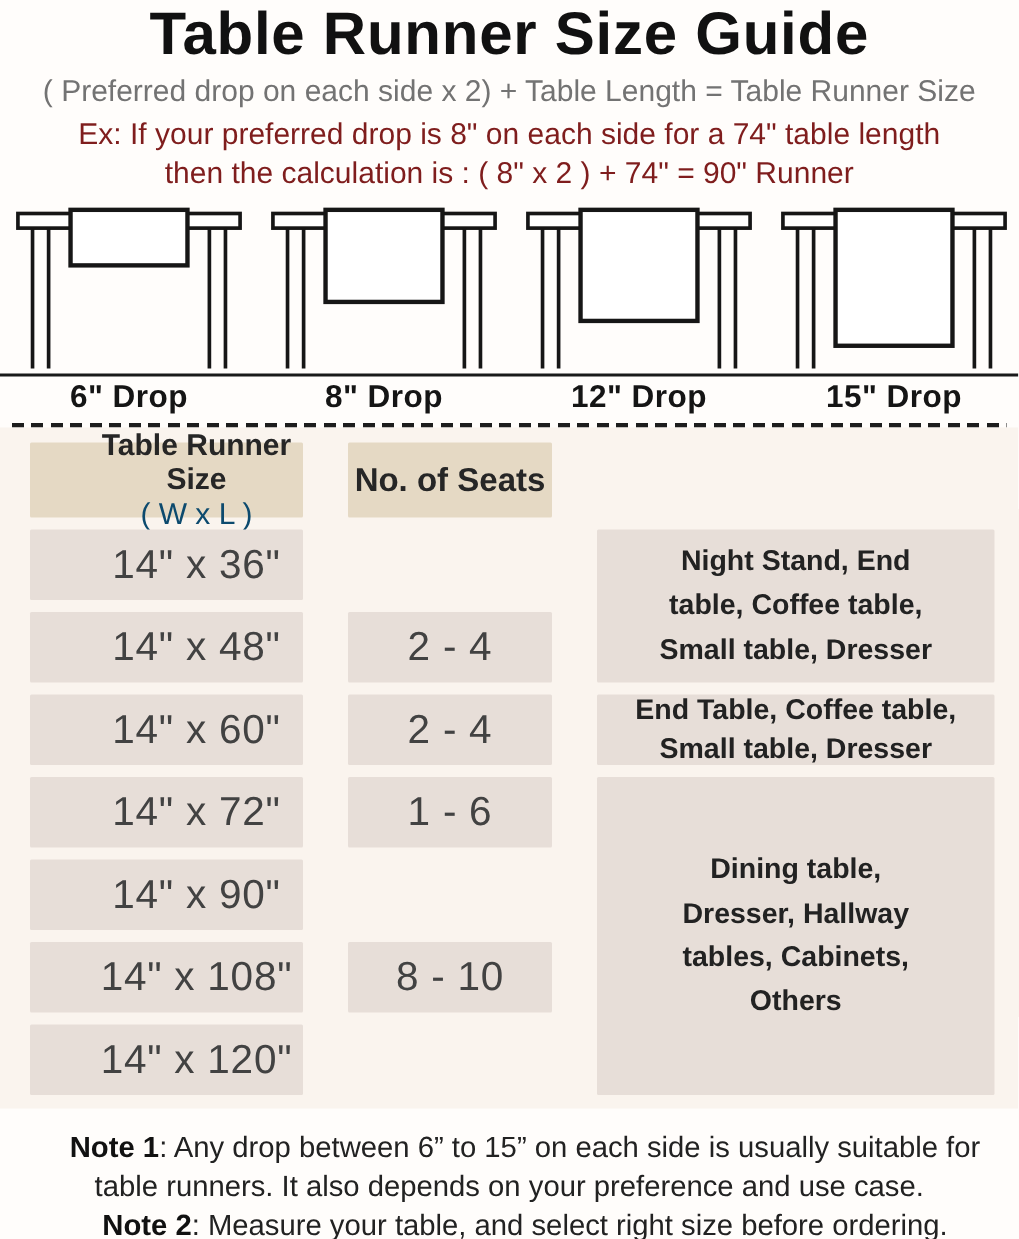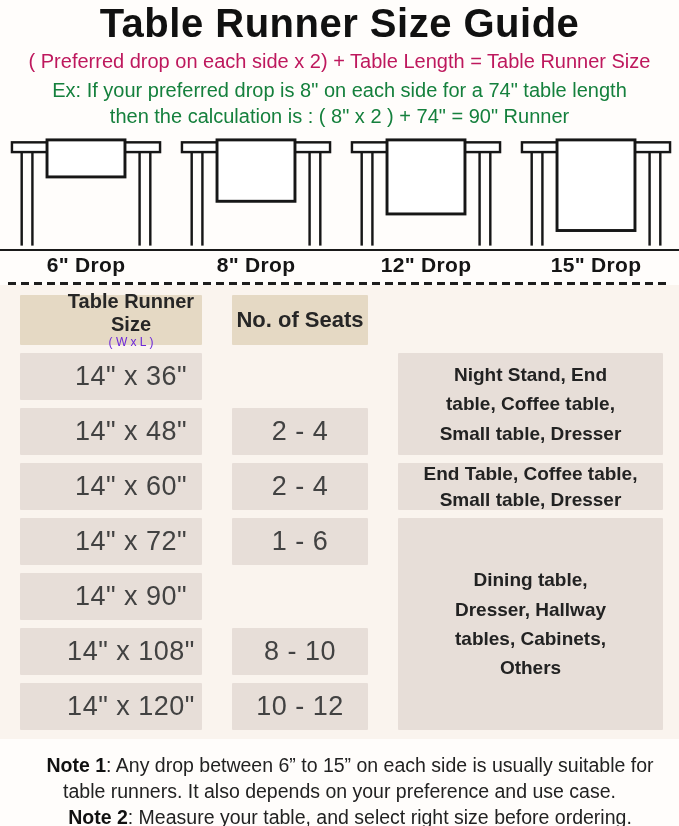--- a/index.html
+++ b/index.html
@@ -8,22 +8,22 @@
     background:#fffdfb;
     font-family:"Liberation Sans","DejaVu Sans",sans-serif;
     color:#222;
   }
   
   .hdr{text-align:center;}
   .hdr h1{
     margin:0;padding-top:1px;font-size:40px;line-height:1.1;
     font-weight:800;letter-spacing:.5px;color:#111;
   }
-  .formula{margin:3px 0 0 0;font-size:20px;line-height:26px;color:#be185d;}
-  .exline{margin:0;font-size:20px;line-height:26px;color:#15803d;}
+  .formula{margin:3px 0 0 0;font-size:20px;line-height:26px;color:#737373;}
+  .exline{margin:0;font-size:20px;line-height:26px;color:#7f1d1d;}
   .exline.first{margin-top:3px;}
   
   .illu-strip{
     display:flex;align-items:flex-start;
     padding:8px 0 0 10px;gap:18px;
     border-bottom:2px solid #1a1a1a;
     height:112px;box-sizing:content-box;
   }
   .illu{width:152px;flex:0 0 152px;}
   .drop-labels{display:flex;gap:18px;padding-left:10px;margin-top:2px;}
@@ -46,21 +46,21 @@
     grid-template-rows:50px repeat(7,47px);
     column-gap:30px;row-gap:8px;
   }
   .cell{
     display:flex;flex-direction:column;align-items:center;justify-content:center;
     border-radius:1px;text-align:center;
   }
   .hcell{background:#e5d9c4;color:#222;}
   .dcell{background:#e7ded8;color:#444;}
   .hcell .t1{font-size:20px;font-weight:bold;line-height:1.15;color:#262626;}
-  .hcell .t2{font-size:12px;line-height:1.1;color:#6d28d9;}
+  .hcell .t2{font-size:20px;line-height:1.1;color:#0c4a6e;}
   .hcell .big{font-size:22px;font-weight:bold;color:#262626;}
   .num{font-size:27px;letter-spacing:.5px;color:#424242;}
   .types{font-size:19px;font-weight:bold;line-height:1.55;color:#222;}
   .c1{grid-column:1;padding-left:40px;} .c2{grid-column:2;} .c3{grid-column:3;}
   .r1{grid-row:1;} .r2{grid-row:2;} .r3{grid-row:3;} .r4{grid-row:4;}
   .r5{grid-row:5;} .r6{grid-row:6;} .r7{grid-row:7;} .r8{grid-row:8;}
   .g1{grid-row:2 / span 2;padding:0 36px;}
   .g2{grid-row:4;padding:0 14px;line-height:1.35;}
   .g3{grid-row:5 / span 4;padding:0 45px;}
   
@@ -169,23 +169,20 @@
         </div>
       <div class="cell dcell c1 r7">
           <span class="num">14" x 108"</span>
         </div>
       <div class="cell dcell c2 r7">
           <span class="num">8 - 10</span>
         </div>
       <div class="cell dcell c1 r8">
           <span class="num">14" x 120"</span>
         </div>
-      <div class="cell dcell c2 r8">
-          <span class="num">10 - 12</span>
-        </div>
 
       <div class="cell dcell c3 g1 types">Night Stand, End table, Coffee table, Small table, Dresser</div>
       <div class="cell dcell c3 g2 types">End Table, Coffee table, Small table, Dresser</div>
       <div class="cell dcell c3 g3 types">Dining table, Dresser, Hallway tables, Cabinets, Others</div>
     </div>
   </div>
 
   <div class="notes">
     <p><strong>Note 1</strong><span>: Any drop between 6” to 15” on each side is usually suitable for table runners. It also depends on your preference and use case.</span></p>
     <p><strong>Note 2</strong><span>: Measure your table, and select right size before ordering.</span></p>

